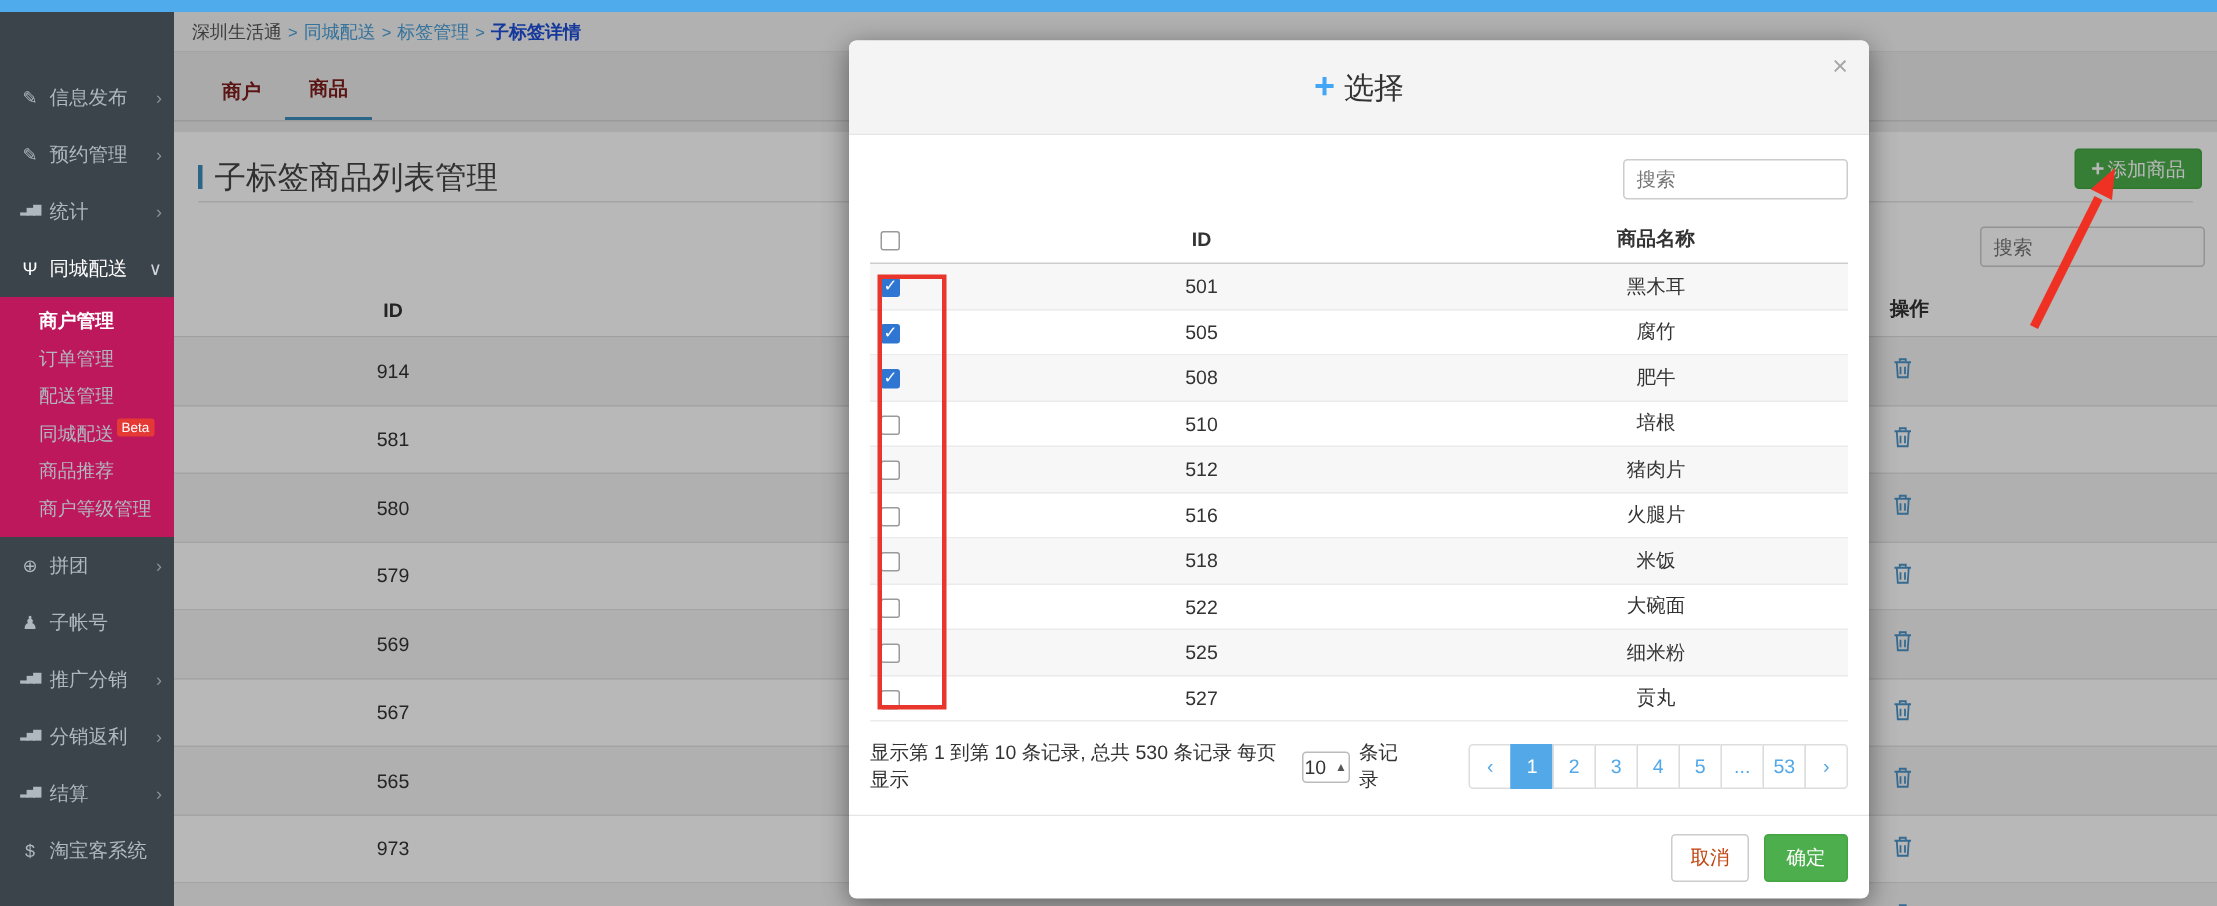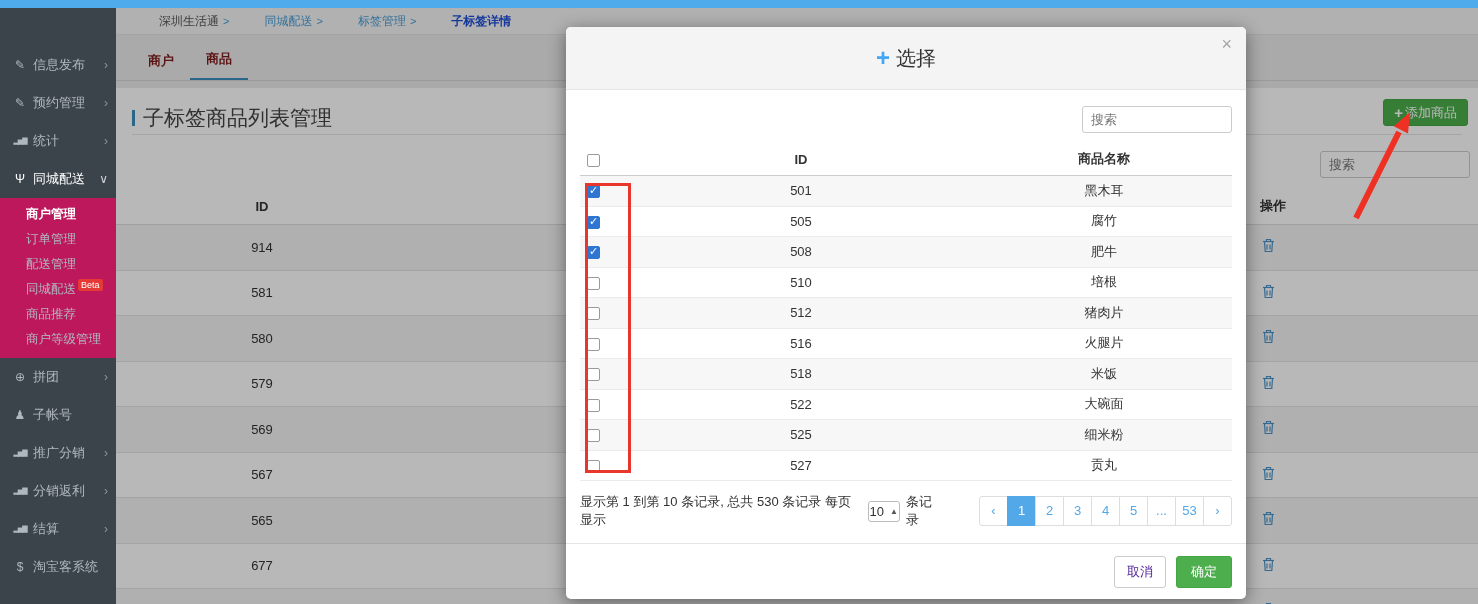--- a/index.html
+++ b/index.html
@@ -22,21 +22,21 @@
   .sb-subitem{height:25px;line-height:25px;padding-left:26px;color:#b0b8bf;font-size:12.5px;
               cursor:pointer;white-space:nowrap;display:flex;align-items:center;}
   .sb-subitem.active{color:#fff;font-weight:bold;}
   .badge-beta{background:#e53935;color:#fff;font-size:9px;line-height:12px;padding:0 3px;
               border-radius:2px;margin-left:2px;position:relative;top:-5px;font-weight:normal;}
 
   
   .main{position:absolute;left:116px;top:8px;right:0;bottom:0;background:#ececec;}
   .breadcrumb{height:26px;line-height:26px;background:#f5f5f5;border-bottom:1px solid #e4e4e4;
               padding-left:12px;font-size:12px;color:#555;}
-  .bc-item{margin-right:4px;margin-left:31px;}
+  .bc-item{margin-right:4px;}
   .bc-link{color:#4a9fd8;}
   .bc-sep{color:#4a9fd8;margin-right:4px;font-size:11px;}
   .bc-current{color:#1d4ed8;font-weight:bold;}
   .tabs{padding-left:16px;border-bottom:1px solid #d6d6d6;height:45px;display:flex;align-items:flex-end;}
   .tab{color:#7f1d1d;font-size:13px;padding:10px 16px;cursor:pointer;font-weight:bold;}
   .tab.active{border-bottom:2px solid #3c8dbc;}
   .card{position:absolute;left:0;right:0;top:80px;bottom:0;background:#fff;}
   .section-title{position:absolute;left:16px;top:16px;display:flex;align-items:center;font-size:21px;color:#444;}
   .accent-bar{width:3px;height:16px;background:#3c8dbc;margin-right:8px;}
   .title-divider{position:absolute;left:16px;right:16px;top:46px;border-top:1px solid #e5e5e5;}
@@ -87,21 +87,21 @@
            align-items:center;cursor:pointer;background:#fff;}
   .pg-size .tri{font-size:8px;color:#555;margin-left:6px;}
   .pager{display:flex;}
   .pg{min-width:27px;height:28px;line-height:28px;text-align:center;border:1px solid #ddd;margin-left:-1px;
       color:#53a8e8;font-size:13px;cursor:pointer;background:#fff;}
   .pg:first-child{border-radius:3px 0 0 3px;margin-left:0;}
   .pg:last-child{border-radius:0 3px 3px 0;}
   .pg.active{background:#53a8e8;border-color:#53a8e8;color:#fff;}
   .modal-footer{margin-top:auto;border-top:1px solid #e5e5e5;height:55px;display:flex;align-items:center;
                 justify-content:flex-end;padding:0 14px;border-radius:0 0 5px 5px;}
-  .btn-cancel{background:#fff;border:1px solid #ccc;border-radius:3px;color:#4c1d95;font-size:13px;
+  .btn-cancel{background:#fff;border:1px solid #ccc;border-radius:3px;color:#c2410c;font-size:13px;
               padding:6px 12px;margin-right:10px;cursor:pointer;font-family:inherit;}
   .btn-confirm{background:#4cae4c;border:1px solid #43a543;border-radius:3px;color:#fff;font-size:13px;
                padding:6px 14px;cursor:pointer;font-family:inherit;}
 
   
   .anno-rect{position:absolute;left:585px;top:183px;width:46px;height:290px;border:3px solid #e8362c;
              z-index:80;box-sizing:border-box;}
   .anno-arrow{position:absolute;left:1340px;top:100px;z-index:80;}
 </style>
 </head>
@@ -285,21 +285,21 @@
             <div class="col-op"><span class="trash"><svg width="13" height="15" viewBox="0 0 13 15">
                   <g fill="none" stroke="#4b93c8" stroke-width="1.2">
                     <path d="M1 3.5h11"></path>
                     <path d="M4.5 3V1.5h4V3"></path>
                     <path d="M2.5 3.5l.7 10h6.6l.7-10"></path>
                     <path d="M5 6.5v5M8 6.5v5"></path>
                   </g>
                 </svg></span></div>
           </div>
           <div class="bg-row">
-            <div class="col-id">677</div>
+            <div class="col-id">973</div>
             <div class="col-name"></div>
             <div class="col-op"><span class="trash"><svg width="13" height="15" viewBox="0 0 13 15">
                   <g fill="none" stroke="#4b93c8" stroke-width="1.2">
                     <path d="M1 3.5h11"></path>
                     <path d="M4.5 3V1.5h4V3"></path>
                     <path d="M2.5 3.5l.7 10h6.6l.7-10"></path>
                     <path d="M5 6.5v5M8 6.5v5"></path>
                   </g>
                 </svg></span></div>
           </div>

